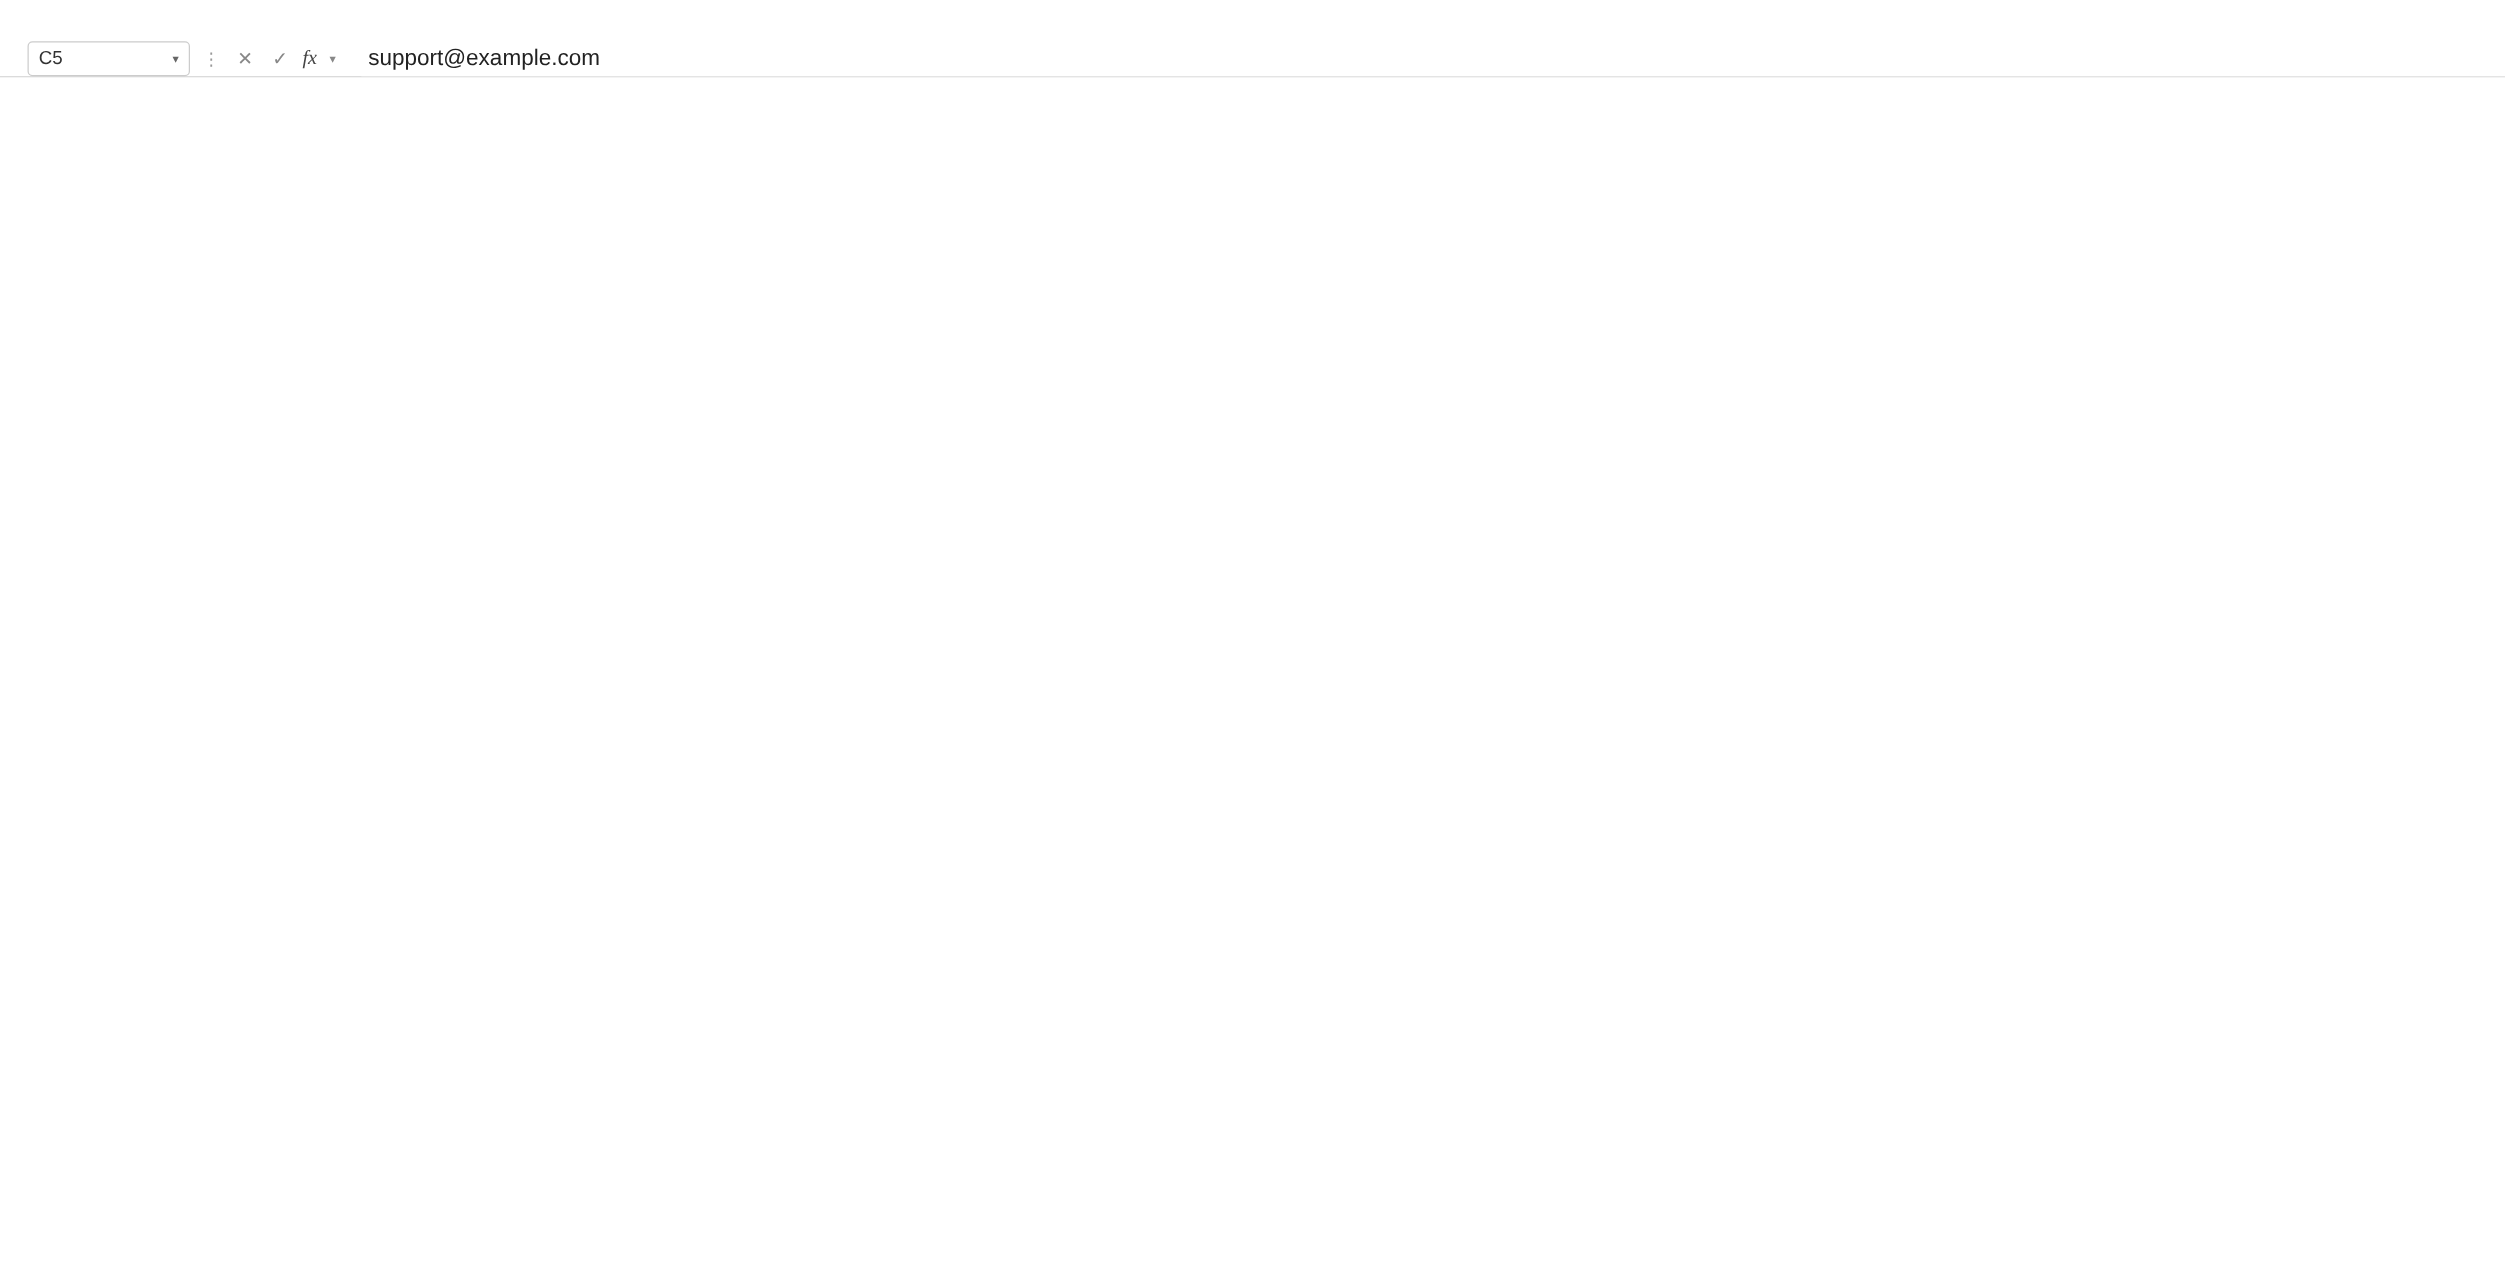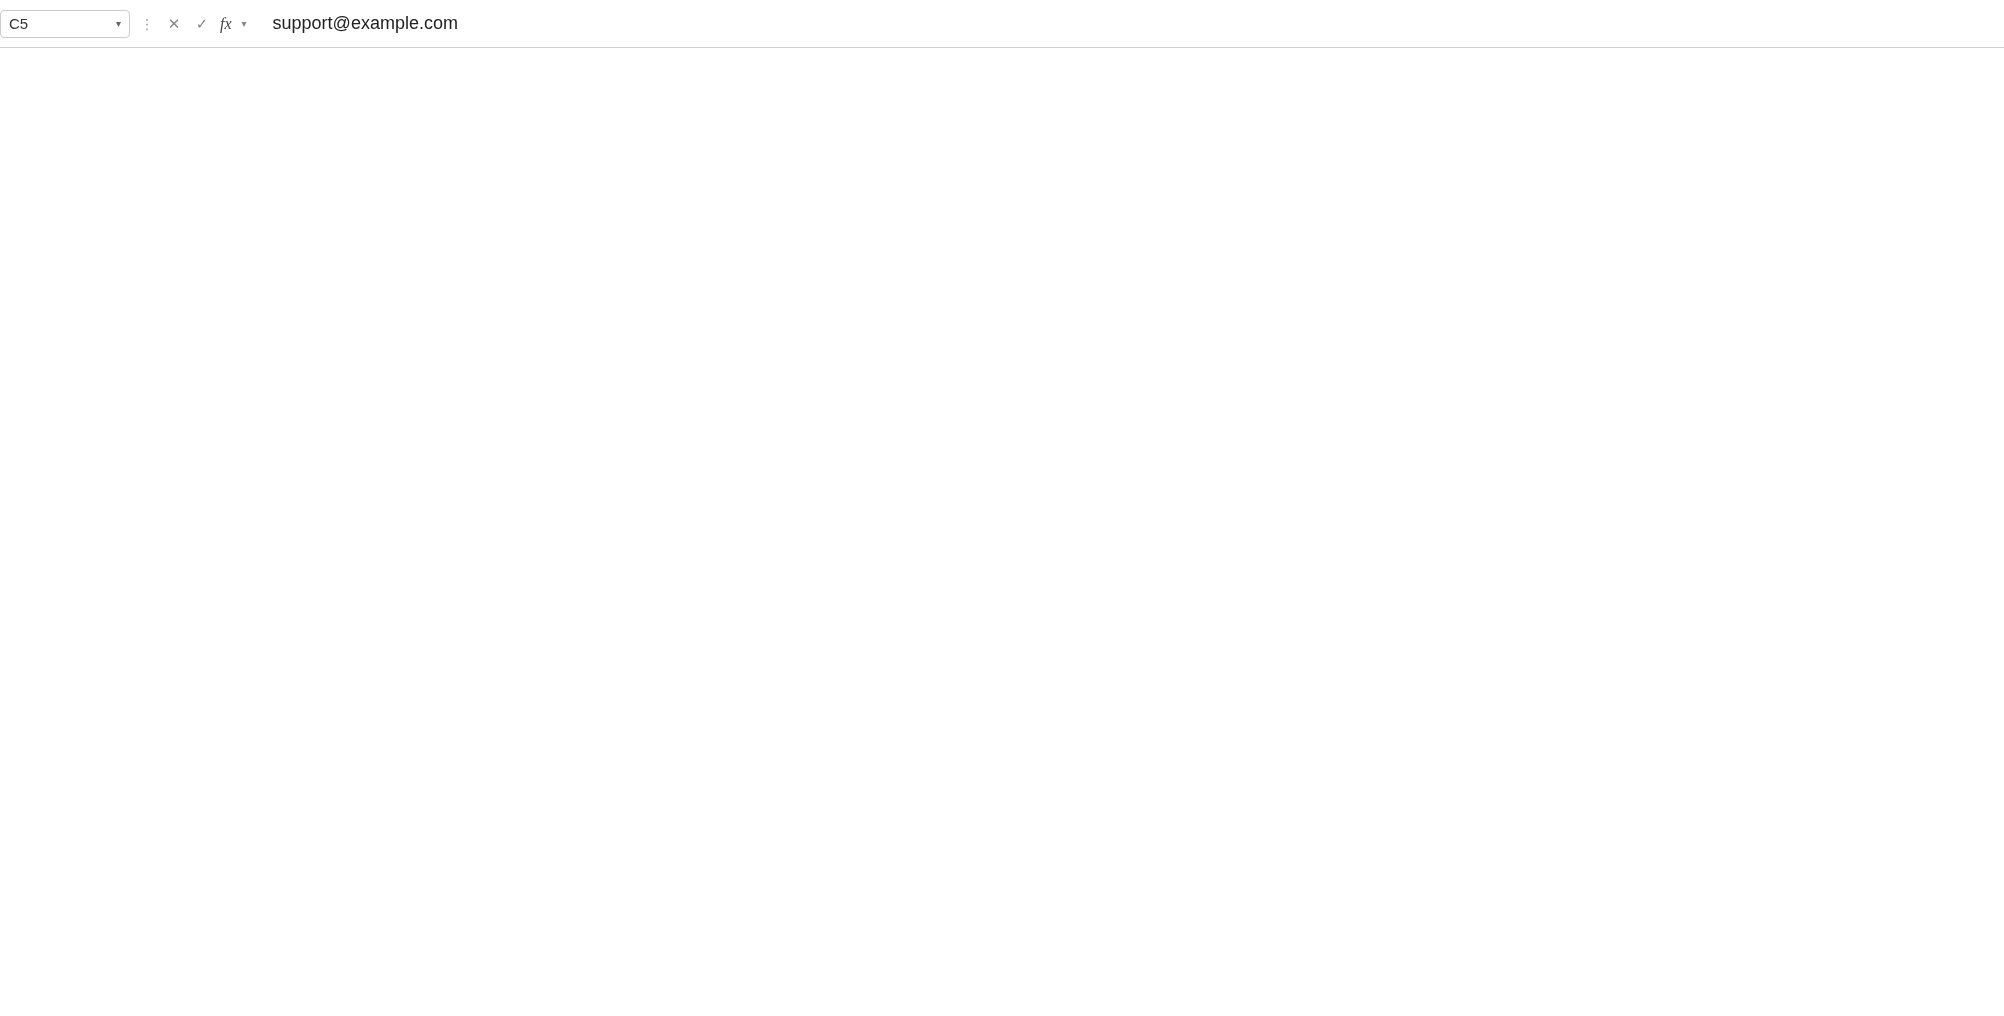--- a/index.html
+++ b/index.html
@@ -5,25 +5,26 @@
     * { box-sizing: border-box; margin: 0; padding: 0; }
     body {
       font-family: "Aptos", "Segoe UI", Arial, sans-serif;
       background: #ffffff;
       overflow: hidden;
       font-size: 15px;
     }
     .formula-bar {
       display: flex;
       align-items: center;
-      height: 48px;
+      height: 30px;
       border-bottom: 1px solid #d0d0d0;
       background: #ffffff;
-      padding-left: 0;
+      padding-left: 22px;
       gap: 8px;
+      margin-top: 32px;
     }
     .name-box {
       width: 130px;
       height: 28px;
       border: 1px solid #cccccc;
       border-radius: 4px;
       display: flex;
       align-items: center;
       padding: 0 8px;
       font-size: 15px;

